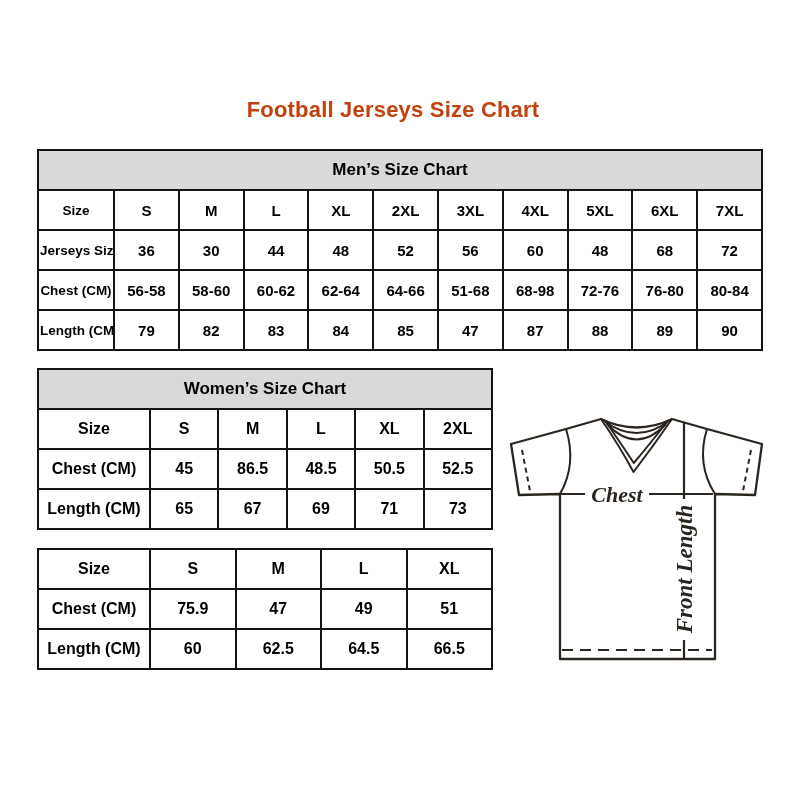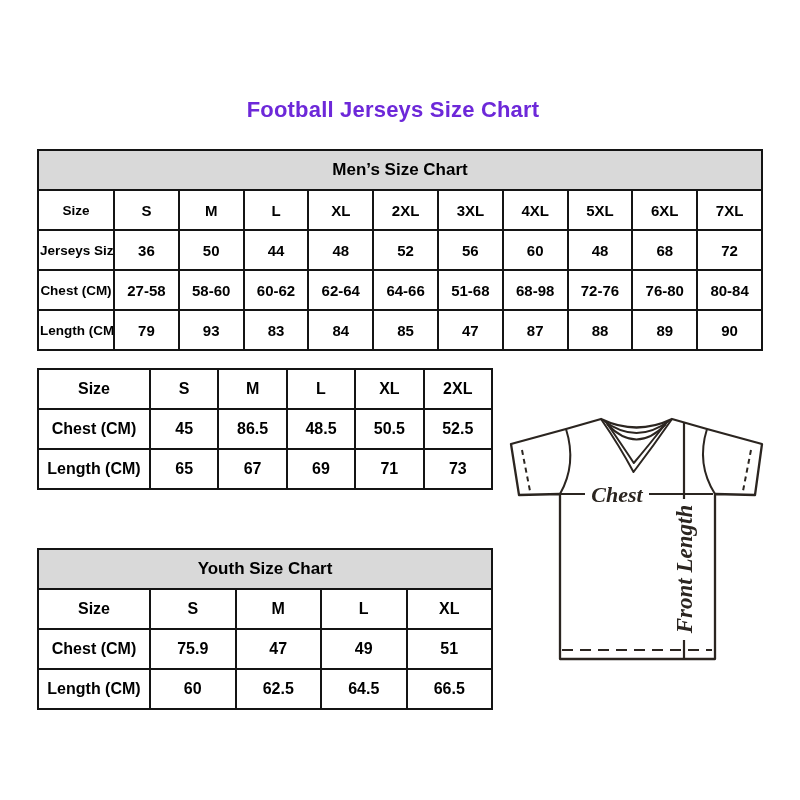--- a/index.html
+++ b/index.html
@@ -3,21 +3,21 @@
 <meta charset="utf-8">
 <style>
   html,body { margin:0; padding:0; background:#ffffff; }
   #canvas {
     position:relative; width:800px; height:800px; background:#ffffff;
     font-family:"Liberation Sans", sans-serif; color:#000;
     overflow:hidden;
   }
   .title {
     position:absolute; top:97px; left:0; width:786px;
-    text-align:center; font-size:22px; font-weight:bold; color:#6d28d9;
+    text-align:center; font-size:22px; font-weight:bold; color:#c2410c;
     letter-spacing:0.2px;
   }
   table.size-table {
     position:absolute; border-collapse:collapse; table-layout:fixed;
     background:#fff;
   }
   table.size-table tr { height:40px; }
   table.size-table td {
     border:2px solid #141414; text-align:center; vertical-align:middle;
     font-weight:bold; padding:0 1px; color:#000; background:#fff;
@@ -71,47 +71,47 @@
           <td class="value-cell">2XL</td>
           <td class="value-cell">3XL</td>
           <td class="value-cell">4XL</td>
           <td class="value-cell">5XL</td>
           <td class="value-cell">6XL</td>
           <td class="value-cell">7XL</td>
         </tr>
         <tr>
           <td class="rowlabel">Jerseys Size</td>
           <td class="value-cell">36</td>
-          <td class="value-cell">50</td>
+          <td class="value-cell">30</td>
           <td class="value-cell">44</td>
           <td class="value-cell">48</td>
           <td class="value-cell">52</td>
           <td class="value-cell">56</td>
           <td class="value-cell">60</td>
           <td class="value-cell">48</td>
           <td class="value-cell">68</td>
           <td class="value-cell">72</td>
         </tr>
         <tr>
           <td class="rowlabel">Chest (CM)</td>
-          <td class="value-cell">27-58</td>
+          <td class="value-cell">56-58</td>
           <td class="value-cell">58-60</td>
           <td class="value-cell">60-62</td>
           <td class="value-cell">62-64</td>
           <td class="value-cell">64-66</td>
           <td class="value-cell">51-68</td>
           <td class="value-cell">68-98</td>
           <td class="value-cell">72-76</td>
           <td class="value-cell">76-80</td>
           <td class="value-cell">80-84</td>
         </tr>
         <tr>
           <td class="rowlabel">Length (CM)</td>
           <td class="value-cell">79</td>
-          <td class="value-cell">93</td>
+          <td class="value-cell">82</td>
           <td class="value-cell">83</td>
           <td class="value-cell">84</td>
           <td class="value-cell">85</td>
           <td class="value-cell">47</td>
           <td class="value-cell">87</td>
           <td class="value-cell">88</td>
           <td class="value-cell">89</td>
           <td class="value-cell">90</td>
         </tr>
       </tbody>
@@ -121,20 +121,23 @@
       <colgroup>
         <col style="width: 112px;">
         <col>
         <col>
         <col>
         <col>
         <col>
       </colgroup>
       <tbody>
         <tr>
+          <td colspan="6" class="header-cell">Women’s Size Chart</td>
+        </tr>
+        <tr>
           <td class="rowlabel">Size</td>
           <td class="value-cell">S</td>
           <td class="value-cell">M</td>
           <td class="value-cell">L</td>
           <td class="value-cell">XL</td>
           <td class="value-cell">2XL</td>
         </tr>
         <tr>
           <td class="rowlabel">Chest (CM)</td>
           <td class="value-cell">45</td>
@@ -157,23 +160,20 @@
   <table id="youth-table" class="size-table">
       <colgroup>
         <col style="width: 112px;">
         <col>
         <col>
         <col>
         <col>
       </colgroup>
       <tbody>
         <tr>
-          <td colspan="5" class="header-cell">Youth Size Chart</td>
-        </tr>
-        <tr>
           <td class="rowlabel">Size</td>
           <td class="value-cell">S</td>
           <td class="value-cell">M</td>
           <td class="value-cell">L</td>
           <td class="value-cell">XL</td>
         </tr>
         <tr>
           <td class="rowlabel">Chest (CM)</td>
           <td class="value-cell">75.9</td>
           <td class="value-cell">47</td>

